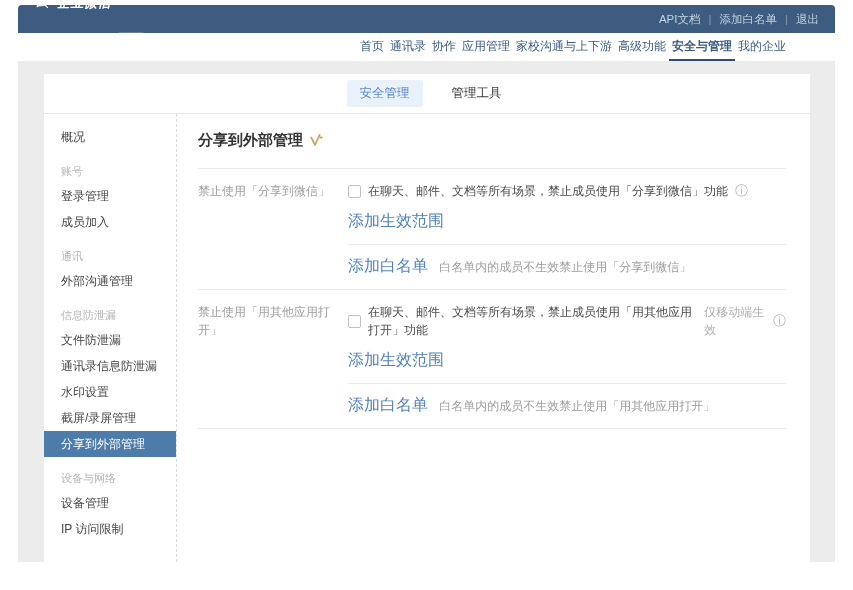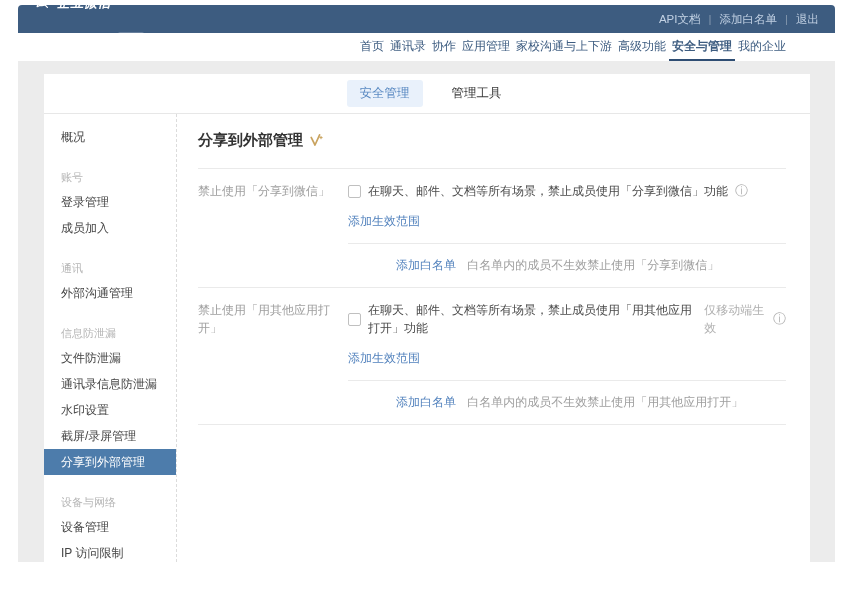--- a/index.html
+++ b/index.html
@@ -41,44 +41,44 @@
     flex:0 0 40px; border-bottom:1px solid #e7e7e7;
     display:flex; align-items:center; justify-content:center; gap:16px;padding-left:7px;
   }
   .subtab { font-size:12.5px; color:#3a3a3a; padding:5px 13px; border-radius:3px; cursor:pointer; }
   .subtab.active { background:#e9f1fb; color:#5a8ac2; }
   .panel-body { flex:1; display:flex; min-height:0; }
   
   .sidebar { flex:0 0 133px; border-right:1px dashed #dcdcdc; padding-top:10px; }
   .side-item { font-size:12px; color:#454545; padding:6px 4px 6px 17px; cursor:pointer; line-height:14px; }
   .side-item.active { background:#4d7cab; color:#ffffff; }
-  .side-section { font-size:11px; color:#b5b5b5; padding:6px 4px 5px 17px; margin-top:15px; line-height:13px; }
+  .side-section { font-size:11px; color:#b5b5b5; padding:6px 4px 5px 17px; margin-top:9px; line-height:13px; }
   
   .content { flex:1; padding:0 24px 0 21px; }
   .page-title {
     margin-top:17px; font-size:15px; font-weight:bold; color:#333333;
     display:flex; align-items:center; gap:6px;
   }
   .sparkle { display:inline-flex; margin-top:-2px; }
   .divider { border:none; border-top:1px solid #eaeaea; margin:0; }
   .divider.below-title { margin-top:18px; }
   .setting { display:flex; padding:13px 0 14px 0; }
   .setting-label { flex:0 0 150px; font-size:12px; color:#9e9e9e; line-height:18px; }
   .setting-body { flex:1; min-width:0; }
   .check-line { display:flex; align-items:center; gap:7px; font-size:12px; color:#4a4a4a; line-height:18px; }
   .checkbox {
     width:13px; height:13px; border:1px solid #c0c0c0; border-radius:2px;
     background:#fff; flex:0 0 auto; cursor:pointer;
   }
   .muted { color:#b0b0b0; }
   .info-icon { color:#b3b3b3; font-size:13px; line-height:12px; cursor:pointer; }
-  .link { color:#5282bd; font-size:12px; cursor:pointer; display:inline-block; line-height:16px; }
+  .link { color:#5282bd; font-size:16px; cursor:pointer; display:inline-block; line-height:16px; }
   .scope-link { margin-top:13px; }
   .sub-divider { border:none; border-top:1px solid #eaeaea; margin:14px 0 0 0; }
-  .whitelist-line { margin-top:13px; font-size:12px; line-height:16px;margin-left:48px; }
+  .whitelist-line { margin-top:13px; font-size:12px; line-height:16px; }
   .whitelist-desc { color:#9e9e9e; margin-left:8px; font-size:12px; }
 </style>
 </head>
 <body>
 
 <div class="topbar" data-interactable="false">
   <div class="logo" data-interactable="false">
     <span class="logo-icon" data-interactable="false" style="display:inline-flex;">
       <svg width="16" height="15" viewBox="0 0 18 17">
         <path d="M9 1.2 C4.8 1.2 1.4 3.9 1.4 7.2 c0 1.9 1.1 3.5 2.8 4.6 l-0.7 2.6 3-1.5 c0.8 0.2 1.6 0.3 2.5 0.3 4.2 0 7.6-2.7 7.6-6 S13.2 1.2 9 1.2 Z" fill="none" stroke="#ffffff" stroke-width="1.4" stroke-linejoin="round"></path>

